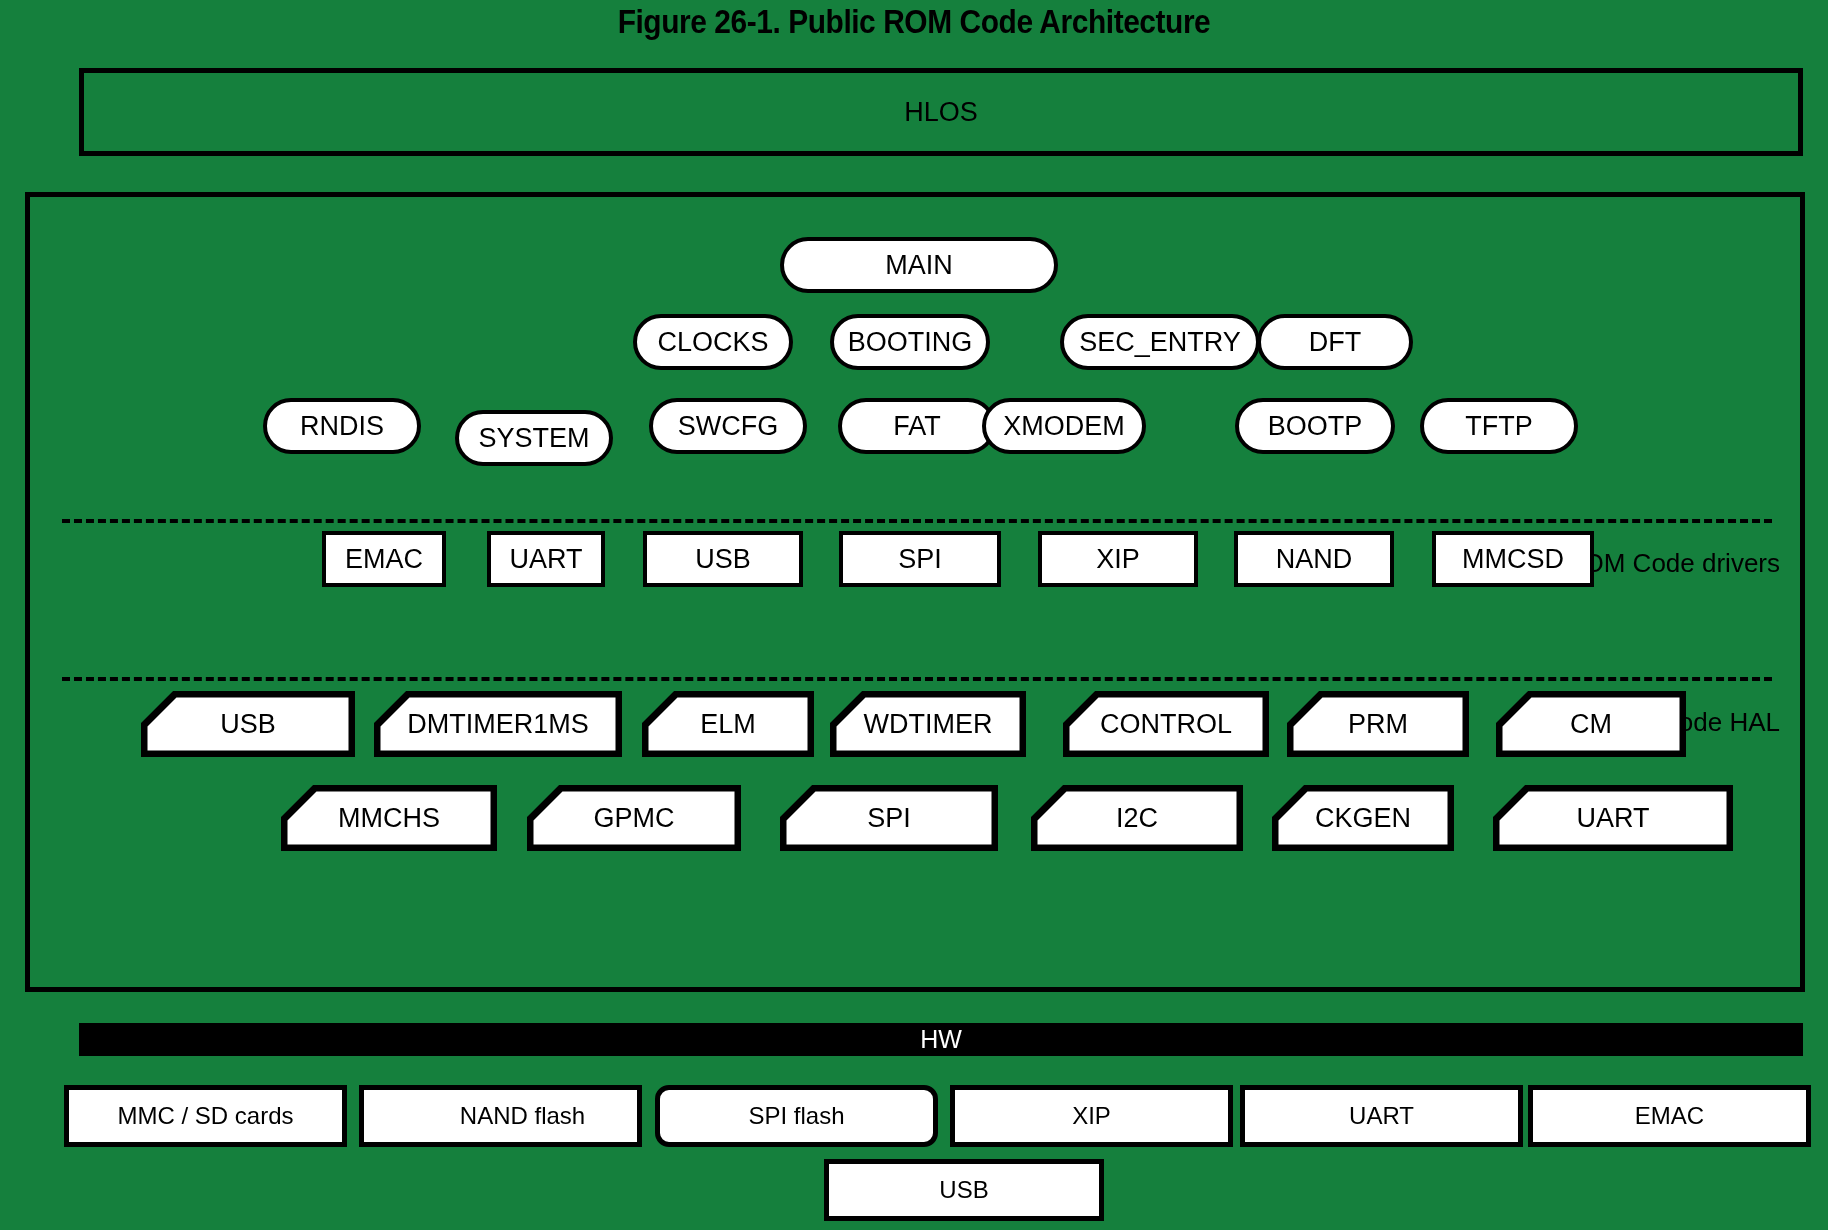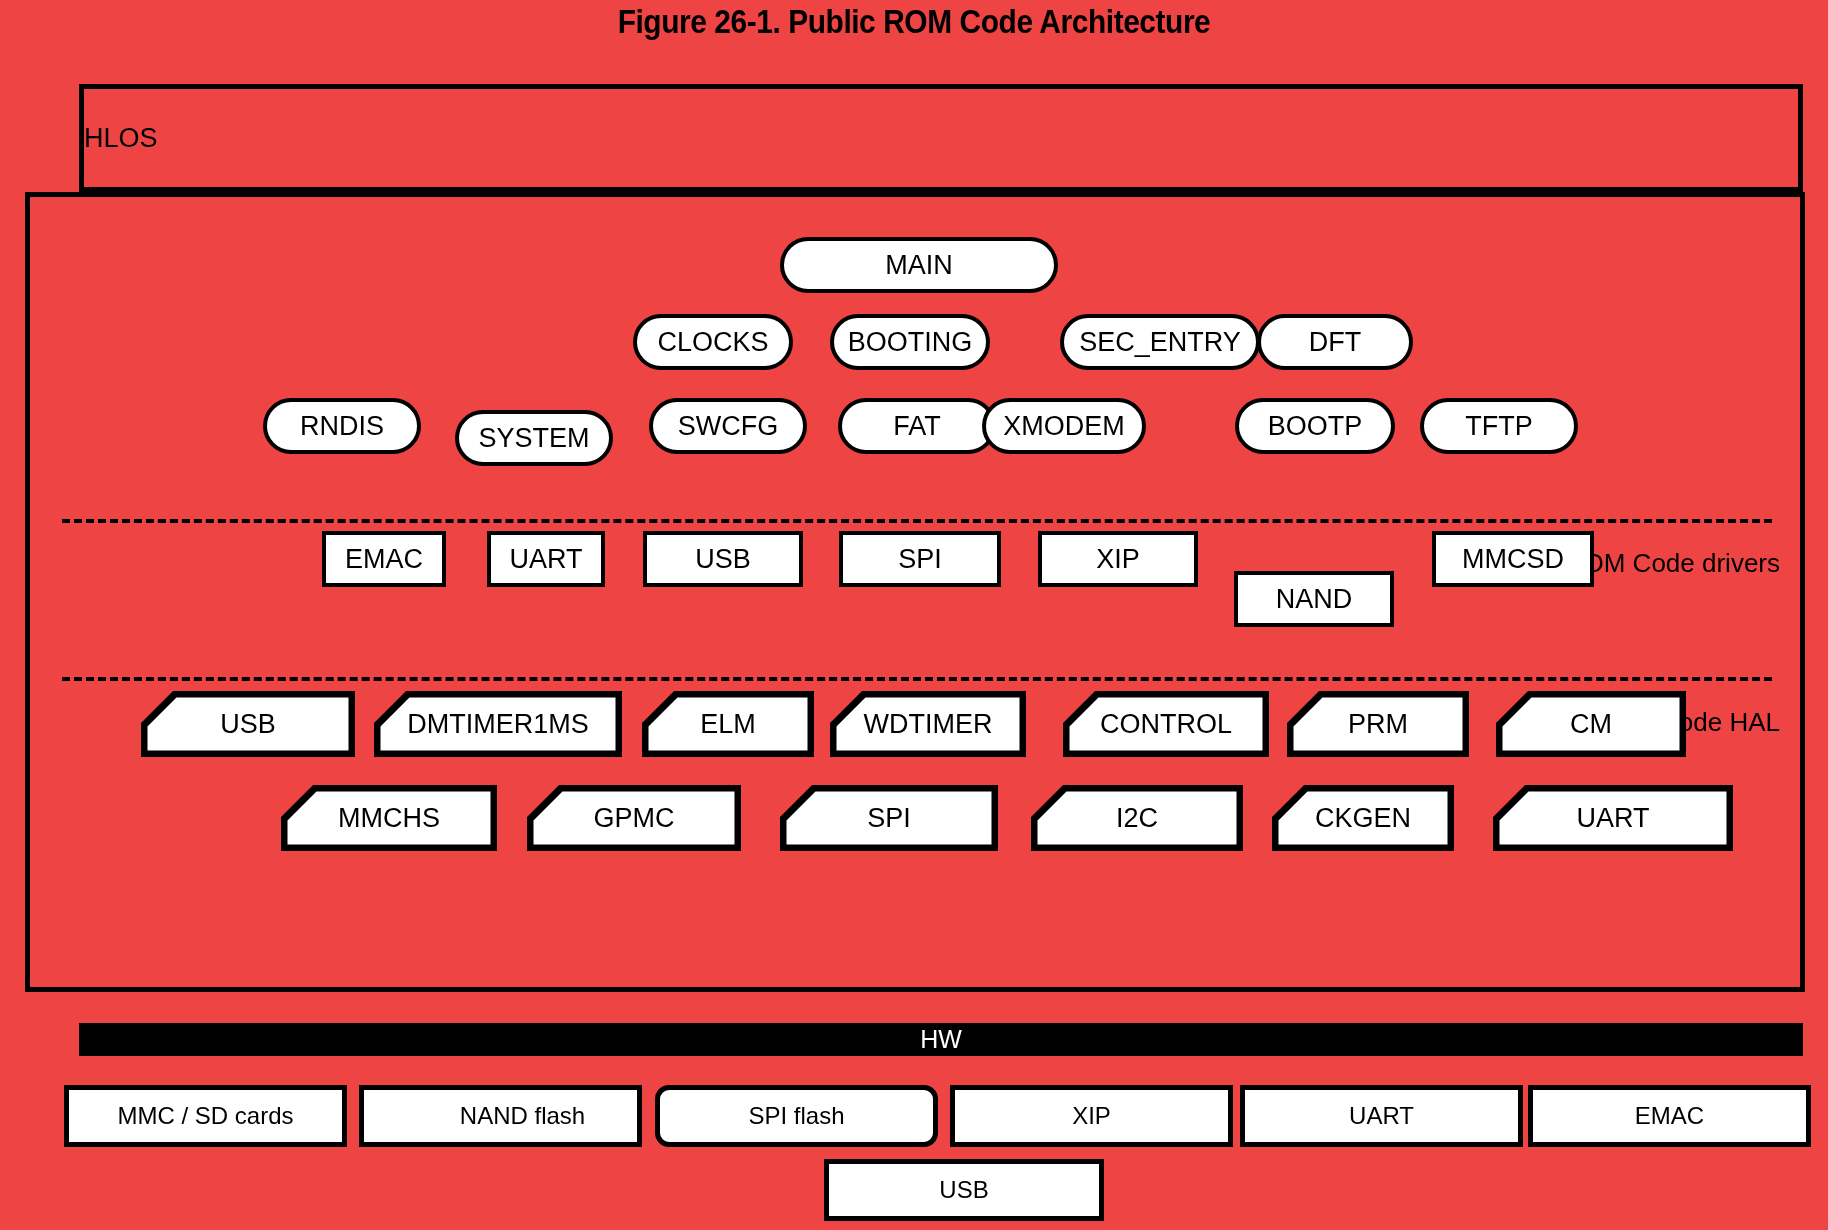--- a/index.html
+++ b/index.html
@@ -8,21 +8,21 @@
     background: #ffffff;
   }
   body {
     font-family: "Liberation Sans", sans-serif;
     color: #000000;
   }
   #page {
     position: relative;
     width: 1828px;
     height: 1230px;
-    background: #ef4444;
+    background: #15803d;
     overflow: hidden;
   }
 
   
   .fig-title {
     position: absolute;
     left: 0;
     top: 2px;
     width: 1828px;
     text-align: center;
@@ -32,28 +32,28 @@
     letter-spacing: -0.5px;
     transform: scaleX(0.88);
     transform-origin: center top;
     white-space: nowrap;
   }
 
   
   .hlos-box {
     position: absolute;
     left: 79px;
-    top: 84px;
+    top: 68px;
     width: 1724px;
-    height: 108px;
+    height: 88px;
     border: 5px solid #000;
     box-sizing: border-box;
     display: flex;
     align-items: center;
-    justify-content: flex-start;
+    justify-content: center;
   }
   .hlos-label {
     font-size: 27px;
   }
 
   
   .rom-box {
     position: absolute;
     left: 25px;
     top: 192px;
@@ -240,21 +240,21 @@
         </div>
         <div class="rect-node" style="left: 613px; width: 160px;">
           <span>USB</span>
         </div>
         <div class="rect-node" style="left: 809px; width: 162px;">
           <span>SPI</span>
         </div>
         <div class="rect-node" style="left: 1008px; width: 160px;">
           <span>XIP</span>
         </div>
-        <div class="rect-node" style="left: 1204px; width: 160px; margin-top: 40px;">
+        <div class="rect-node" style="left: 1204px; width: 160px;">
           <span>NAND</span>
         </div>
         <div class="rect-node" style="left: 1402px; width: 162px;">
           <span>MMCSD</span>
         </div>
       </div>
 
     <div class="shape-row" id="hal-row1" style="top:494px">
         <div class="hal-node" style="left: 111px; width: 214px;">
           <svg class="hal-svg" viewBox="0 0 214 66" preserveAspectRatio="none">

